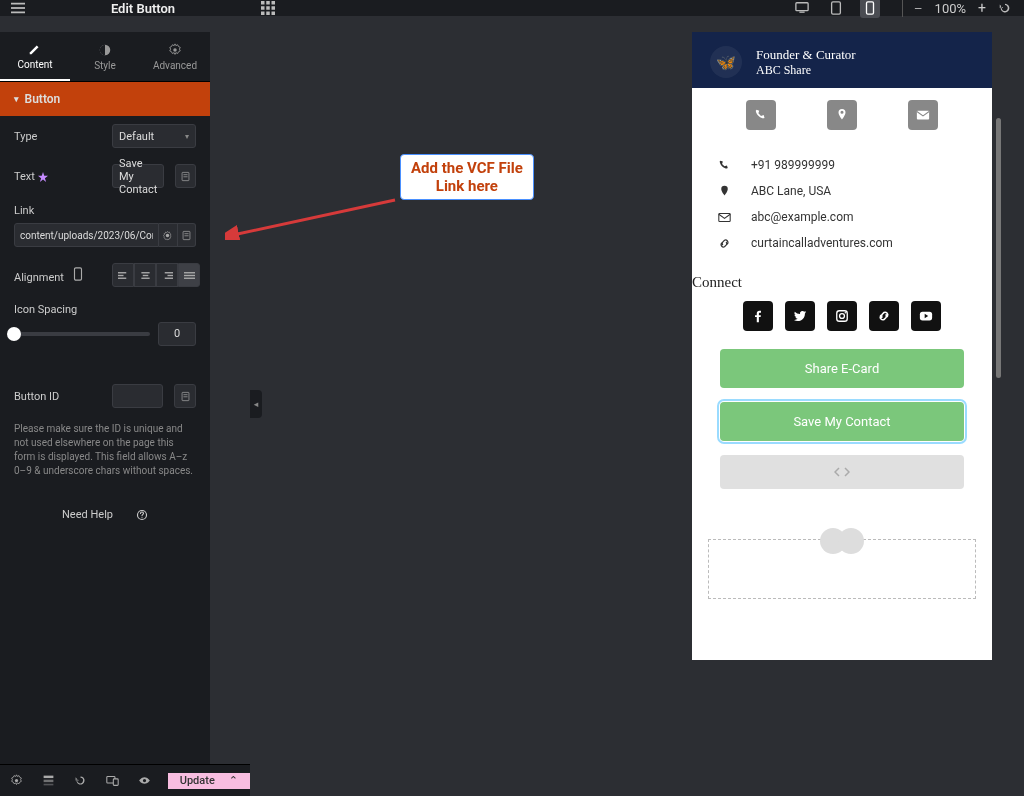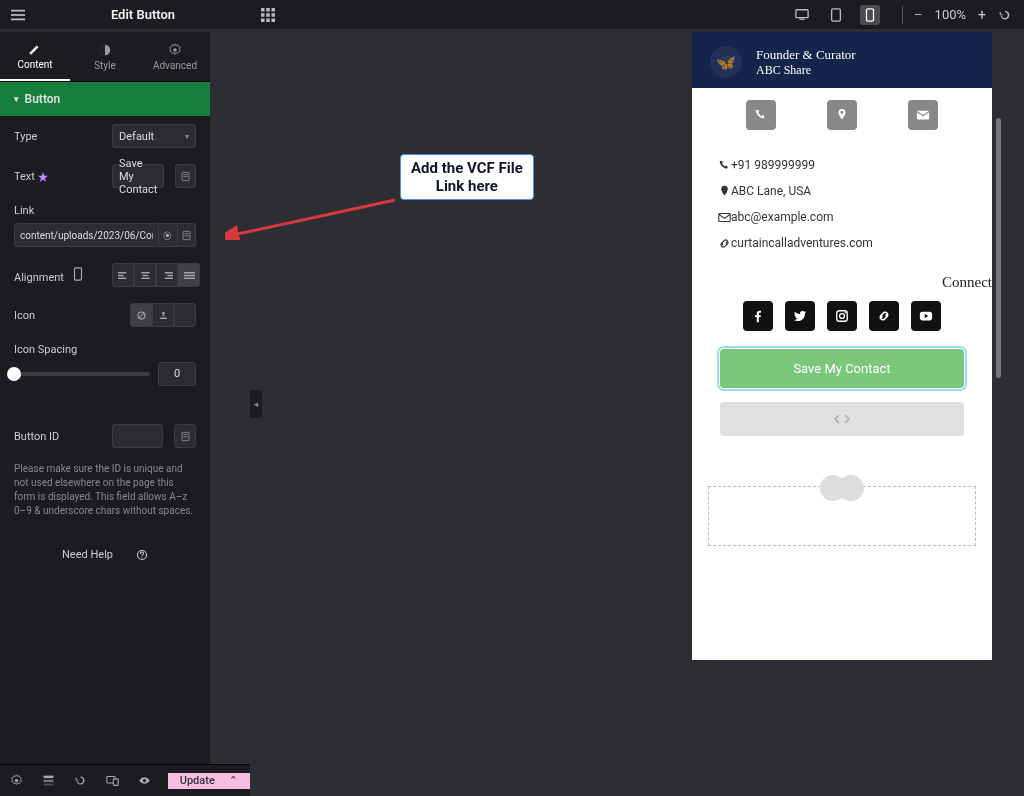--- a/index.html
+++ b/index.html
@@ -1,39 +1,39 @@
 <!DOCTYPE html>
 <html><head>
 <meta charset="utf-8">
 <style>
 *{box-sizing:border-box;margin:0;padding:0;font-family:-apple-system,BlinkMacSystemFont,"Segoe UI",Roboto,sans-serif}
 body{background:#2c2e33;width:1024px;height:796px;overflow:hidden;position:relative}
 
 
-.topbar{height:29px;background:#1a1c20;display:flex;align-items:center;color:#eee;font-size:13px}
+.topbar{height:16px;background:#1a1c20;display:flex;align-items:center;color:#eee;font-size:13px}
 .topbar .menu-left{width:36px;display:flex;justify-content:center}
 .topbar .title{flex:0 0 214px;text-align:center;font-weight:600}
 .topbar .grid-ico{width:36px;display:flex;justify-content:center}
 .topbar .spacer{flex:1}
 .topbar .devices{display:flex;gap:14px;padding-right:12px;align-items:center}
 .topbar .vsep{width:1px;height:18px;background:#555;margin:0 10px}
 .topbar .zoom{display:flex;align-items:center;gap:12px;padding-right:12px;color:#ccc}
 .ico{width:14px;height:14px;fill:#bbb;display:block}
 .ico-active{fill:#fff}
 .device-btn{display:flex;align-items:center;justify-content:center;width:20px;height:20px;border-radius:3px}
 .device-btn.active{background:#4a4c52}
 
 
 .sidebar{position:absolute;left:0;top:32px;width:210px;height:calc(100% - 32px - 32px);background:#1a1c20;color:#ddd;font-size:12px;overflow:hidden}
 .tabs{display:flex;height:50px;border-bottom:1px solid #000}
 .tab{flex:1;display:flex;flex-direction:column;align-items:center;justify-content:center;gap:3px;color:#999;font-size:10px}
 .tab.active{color:#fff;border-bottom:2px solid #fff}
 .tab svg{width:14px;height:14px;fill:currentColor}
 
-.section-head{padding:10px 14px;font-weight:600;font-size:12px;background:#15803d;display:flex;align-items:center;gap:6px}
+.section-head{padding:10px 14px;font-weight:600;font-size:12px;background:#c2410c;display:flex;align-items:center;gap:6px}
 .section-head::before{content:"▾";font-size:9px}
 
 .field{display:flex;align-items:center;padding:8px 14px;gap:8px}
 .field-label{flex:0 0 90px;color:#ccc;font-size:11px}
 .select,.txtinput{flex:1;height:24px;background:#2a2c31;border:1px solid #3a3c42;border-radius:3px;color:#ddd;font-size:11px;padding:0 6px;display:flex;align-items:center;justify-content:space-between}
 .select::after{content:"▾";font-size:8px;color:#888}
 .dyn-btn{width:22px;height:24px;background:#2a2c31;border:1px solid #3a3c42;border-radius:3px;display:flex;align-items:center;justify-content:center;margin-left:3px}
 .dyn-btn svg{width:11px;height:11px;fill:#aaa}
 
 .link-row{padding:4px 14px 8px}
@@ -61,36 +61,36 @@
 
 
 .bottombar{position:absolute;left:0;bottom:0;width:250px;height:32px;background:#1a1c20;display:flex;align-items:center;border-top:1px solid #000}
 .bottombar .bico{width:32px;display:flex;justify-content:center}
 .bottombar .bico svg{width:13px;height:13px;fill:#aaa}
 .update-btn{margin-left:auto;height:16px;background:#f8bde0;color:#333;font-size:11px;padding:0 12px;display:flex;align-items:center;gap:14px;font-weight:500}
 .update-btn::after{content:"⌃";font-size:11px}
 
 
 .annot{position:absolute;left:400px;top:154px;background:#fff;border:1px solid #4a90ff;border-radius:4px;padding:4px 10px;text-align:center}
-.annot div{color:#0f172a;font-weight:700;font-size:15px;line-height:1.2}
+.annot div{color:#c2410c;font-weight:700;font-size:15px;line-height:1.2}
 .arrow{position:absolute;left:225px;top:195px;width:175px;height:45px;pointer-events:none}
 
 
 .preview-wrap{position:absolute;left:692px;top:32px;width:300px;height:628px;background:#fff;overflow:hidden}
 .pv-header{background:#14244a;color:#fff;padding:14px 18px 10px;display:flex;align-items:center;gap:14px}
 .pv-logo{width:32px;height:32px;background:rgba(255,255,255,.06);border-radius:50%;display:flex;align-items:center;justify-content:center;font-size:16px}
 .pv-titles .t1{font-family:Georgia,serif;font-size:13px;font-weight:400}
 .pv-titles .t2{font-family:Georgia,serif;font-size:12px}
 .pv-iconrow{background:#fff;display:flex;justify-content:space-around;padding:12px 28px}
 .pv-ibox{width:30px;height:30px;background:#888;border-radius:4px;display:flex;align-items:center;justify-content:center}
 .pv-ibox svg{width:14px;height:14px;fill:#fff}
 .pv-info{padding:10px 26px 6px}
-.pv-info-row{display:flex;align-items:center;gap:0;padding:6px 0;color:#333;font-size:12px}
+.pv-info-row{display:flex;align-items:center;gap:20px;padding:6px 0;color:#333;font-size:12px}
 .pv-info-row svg{width:13px;height:13px;fill:#333;flex-shrink:0}
-.pv-connect{text-align:right;font-family:Georgia,serif;font-size:15px;padding:12px 0 10px;color:#222}
+.pv-connect{text-align:left;font-family:Georgia,serif;font-size:15px;padding:12px 0 10px;color:#222}
 .pv-social{display:flex;justify-content:center;gap:12px;padding-bottom:18px}
 .pv-sbox{width:30px;height:30px;background:#111;border-radius:4px;display:flex;align-items:center;justify-content:center}
 .pv-sbox svg{width:14px;height:14px;fill:#fff}
 .pv-buttons{padding:0 28px}
 .pv-btn{display:block;width:100%;background:#7bc77b;color:#fff;font-size:13px;text-align:center;padding:12px 0;border-radius:4px;margin-bottom:14px}
 .pv-btn.selected{outline:2px solid #9adbff;outline-offset:1px}
 .pv-code{background:#e0e0e0;height:34px;border-radius:4px;display:flex;align-items:center;justify-content:center}
 .pv-code svg{width:16px;height:16px;fill:#aaa}
 .pv-bottom{margin:50px 16px 0;border:1px dashed #bbb;height:60px;position:relative}
 .pv-heart{position:absolute;top:-12px;left:50%;transform:translateX(-50%);display:flex}
@@ -259,40 +259,20 @@
           <svg viewBox="0 0 16 16">
             <rect y="3" width="16" height="2"></rect>
             <rect y="7" width="16" height="2"></rect>
             <rect y="11" width="16" height="2"></rect>
           </svg>
         </div>
     </div>
   </div>
 
 
-  <div class="field">
-    <div class="field-label">Icon</div>
-    <div class="icon-group">
-      <div class="icon-btn active">
-          <svg viewBox="0 0 16 16">
-            <circle cx="8" cy="8" r="5" fill="none" stroke="#aaa" stroke-width="1.5"></circle>
-            <line x1="4" y1="12" x2="12" y2="4" stroke="#aaa" stroke-width="1.5"></line>
-          </svg>
-        </div>
-      <div class="icon-btn">
-          <svg viewBox="0 0 16 16">
-            <path d="M8 2l3 3H9v4H7V5H5z"></path>
-            <rect x="3" y="11" width="10" height="2"></rect>
-          </svg>
-        </div>
-      <div class="icon-btn">
-          <circle cx="8" cy="8" r="4" fill="#aaa"></circle>
-        </div>
-    </div>
-  </div>
 
   <div class="field" style="padding-bottom:2px">
     <div class="field-label" style="flex:1">Icon Spacing</div>
   </div>
   <div class="slider-row">
     <div class="slider-track">
         <div class="slider-thumb"></div>
       </div>
     <div class="slider-val">0</div>
   </div>
@@ -453,20 +433,21 @@
         </svg>
       </div>
     <div class="pv-sbox">
         <svg viewBox="0 0 16 16">
           <rect x="1" y="3" width="14" height="10" rx="3"></rect>
           <path d="M6.5 5.5v5l4-2.5z" fill="#111"></path>
         </svg>
       </div>
   </div>
   <div class="pv-buttons">
+    <div class="pv-btn"><span>Share E-Card</span></div>
     <div class="pv-btn selected"><span>Save My Contact</span></div>
     <div class="pv-code">
         <svg viewBox="0 0 16 16">
           <path d="M5 4L1 8l4 4M11 4l4 4-4 4" fill="none" stroke="#aaa" stroke-width="1.5"></path>
         </svg>
       </div>
   </div>
   <div class="pv-bottom">
     <div class="pv-heart">
         <span></span>

